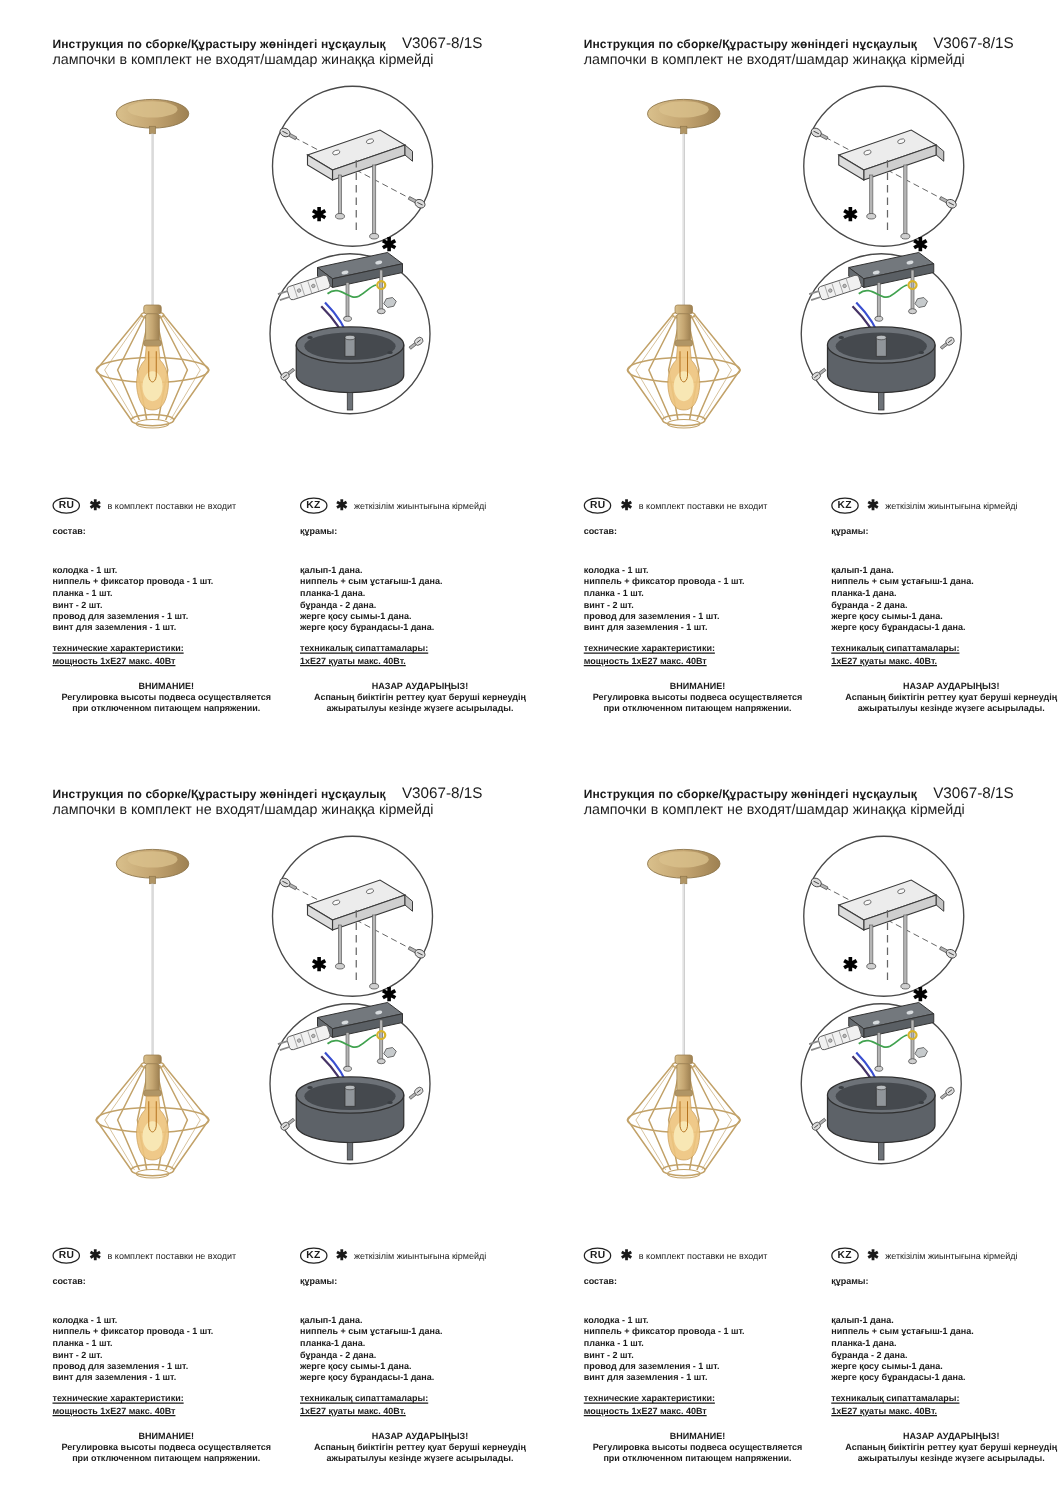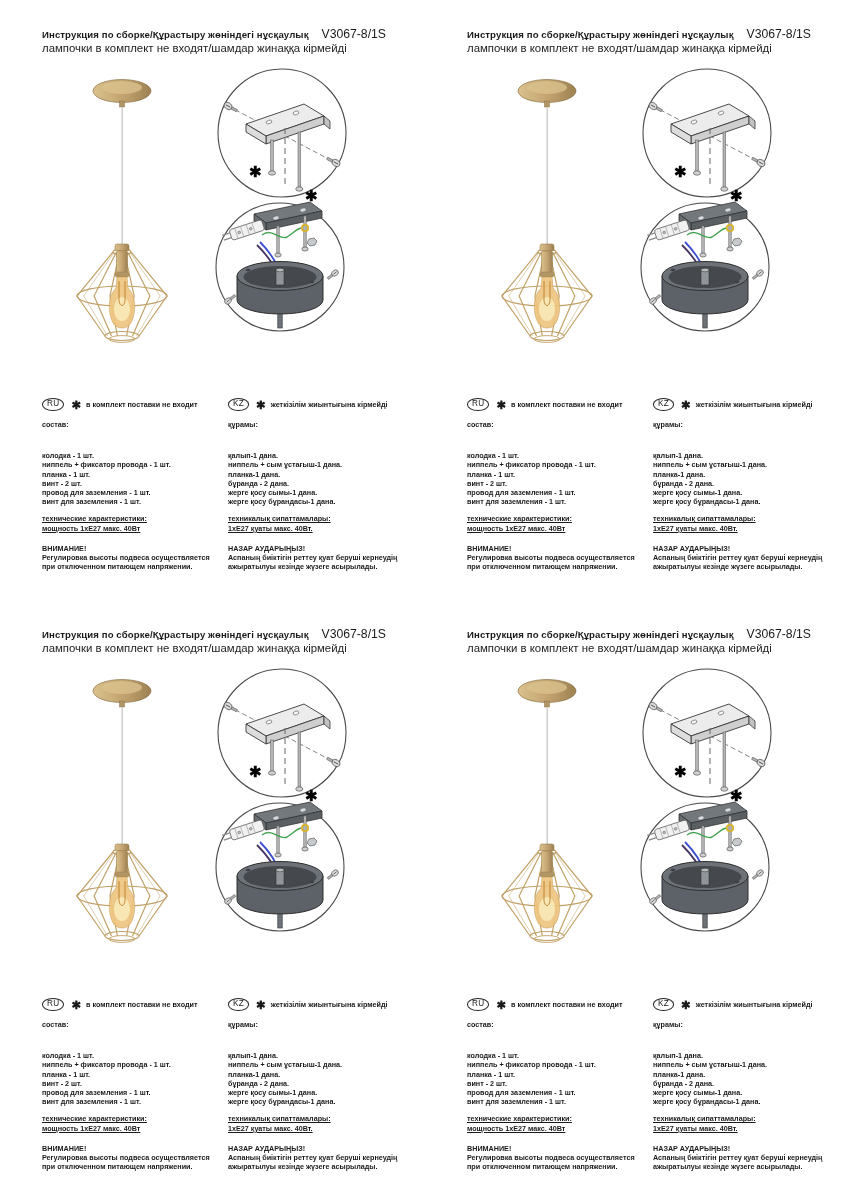--- a/index.html
+++ b/index.html
@@ -19,31 +19,31 @@
   .hdr-line1{display:flex;align-items:baseline;}
   .hdr-title{font-size:9.6px;font-weight:bold;letter-spacing:.1px;}
   .hdr-model{font-size:12.2px;font-weight:normal;margin-left:13px;}
   .hdr-sub{font-size:11.4px;margin-top:1px;color:#222;}
 
   .lamp{position:absolute;left:58px;top:74px;width:145px;height:285px;}
   .diagram{position:absolute;left:206px;top:64px;width:155px;height:275px;}
 
   .col{position:absolute;top:398px;font-size:7.2px;font-weight:bold;line-height:9.2px;}
   .col-ru{left:42px;width:182px;}
-  .col-kz{left:228px;width:192px;}
+  .col-kz{left:240px;width:192px;}
   .badge-row{display:flex;align-items:center;height:13px;}
   .badge{display:inline-block;border:1.3px solid #222;border-radius:50%;
-         padding:1px 4px 1.5px 4px;font-size:8.2px;font-weight:normal;letter-spacing:.3px;line-height:8px;}
+         padding:1px 4px 1.5px 4px;font-size:8.2px;font-weight:bold;letter-spacing:.3px;line-height:8px;}
   .ast{font-size:11.5px;font-weight:bold;margin:0 5px 0 7px;line-height:10px;}
-  .note{font-size:7.2px;font-weight:bold;}
+  .note{font-size:7.2px;font-weight:normal;}
   .list-title{margin-top:9px;}
   ul.parts{list-style:none;margin:22px 0 0 0;padding:0;}
   ul.parts li{white-space:nowrap;}
   .specs{margin-top:8px;text-decoration:underline;}
-  .warn{margin-top:11px;}
+  .warn{margin-top:11px;text-align:center;}
   .warn-title{margin-bottom:0;}
 </style>
 </head>
 <body>
 
 <div id="sheet">
   <section class="panel">
 
     <div class="hdr">
       <div class="hdr-line1">

